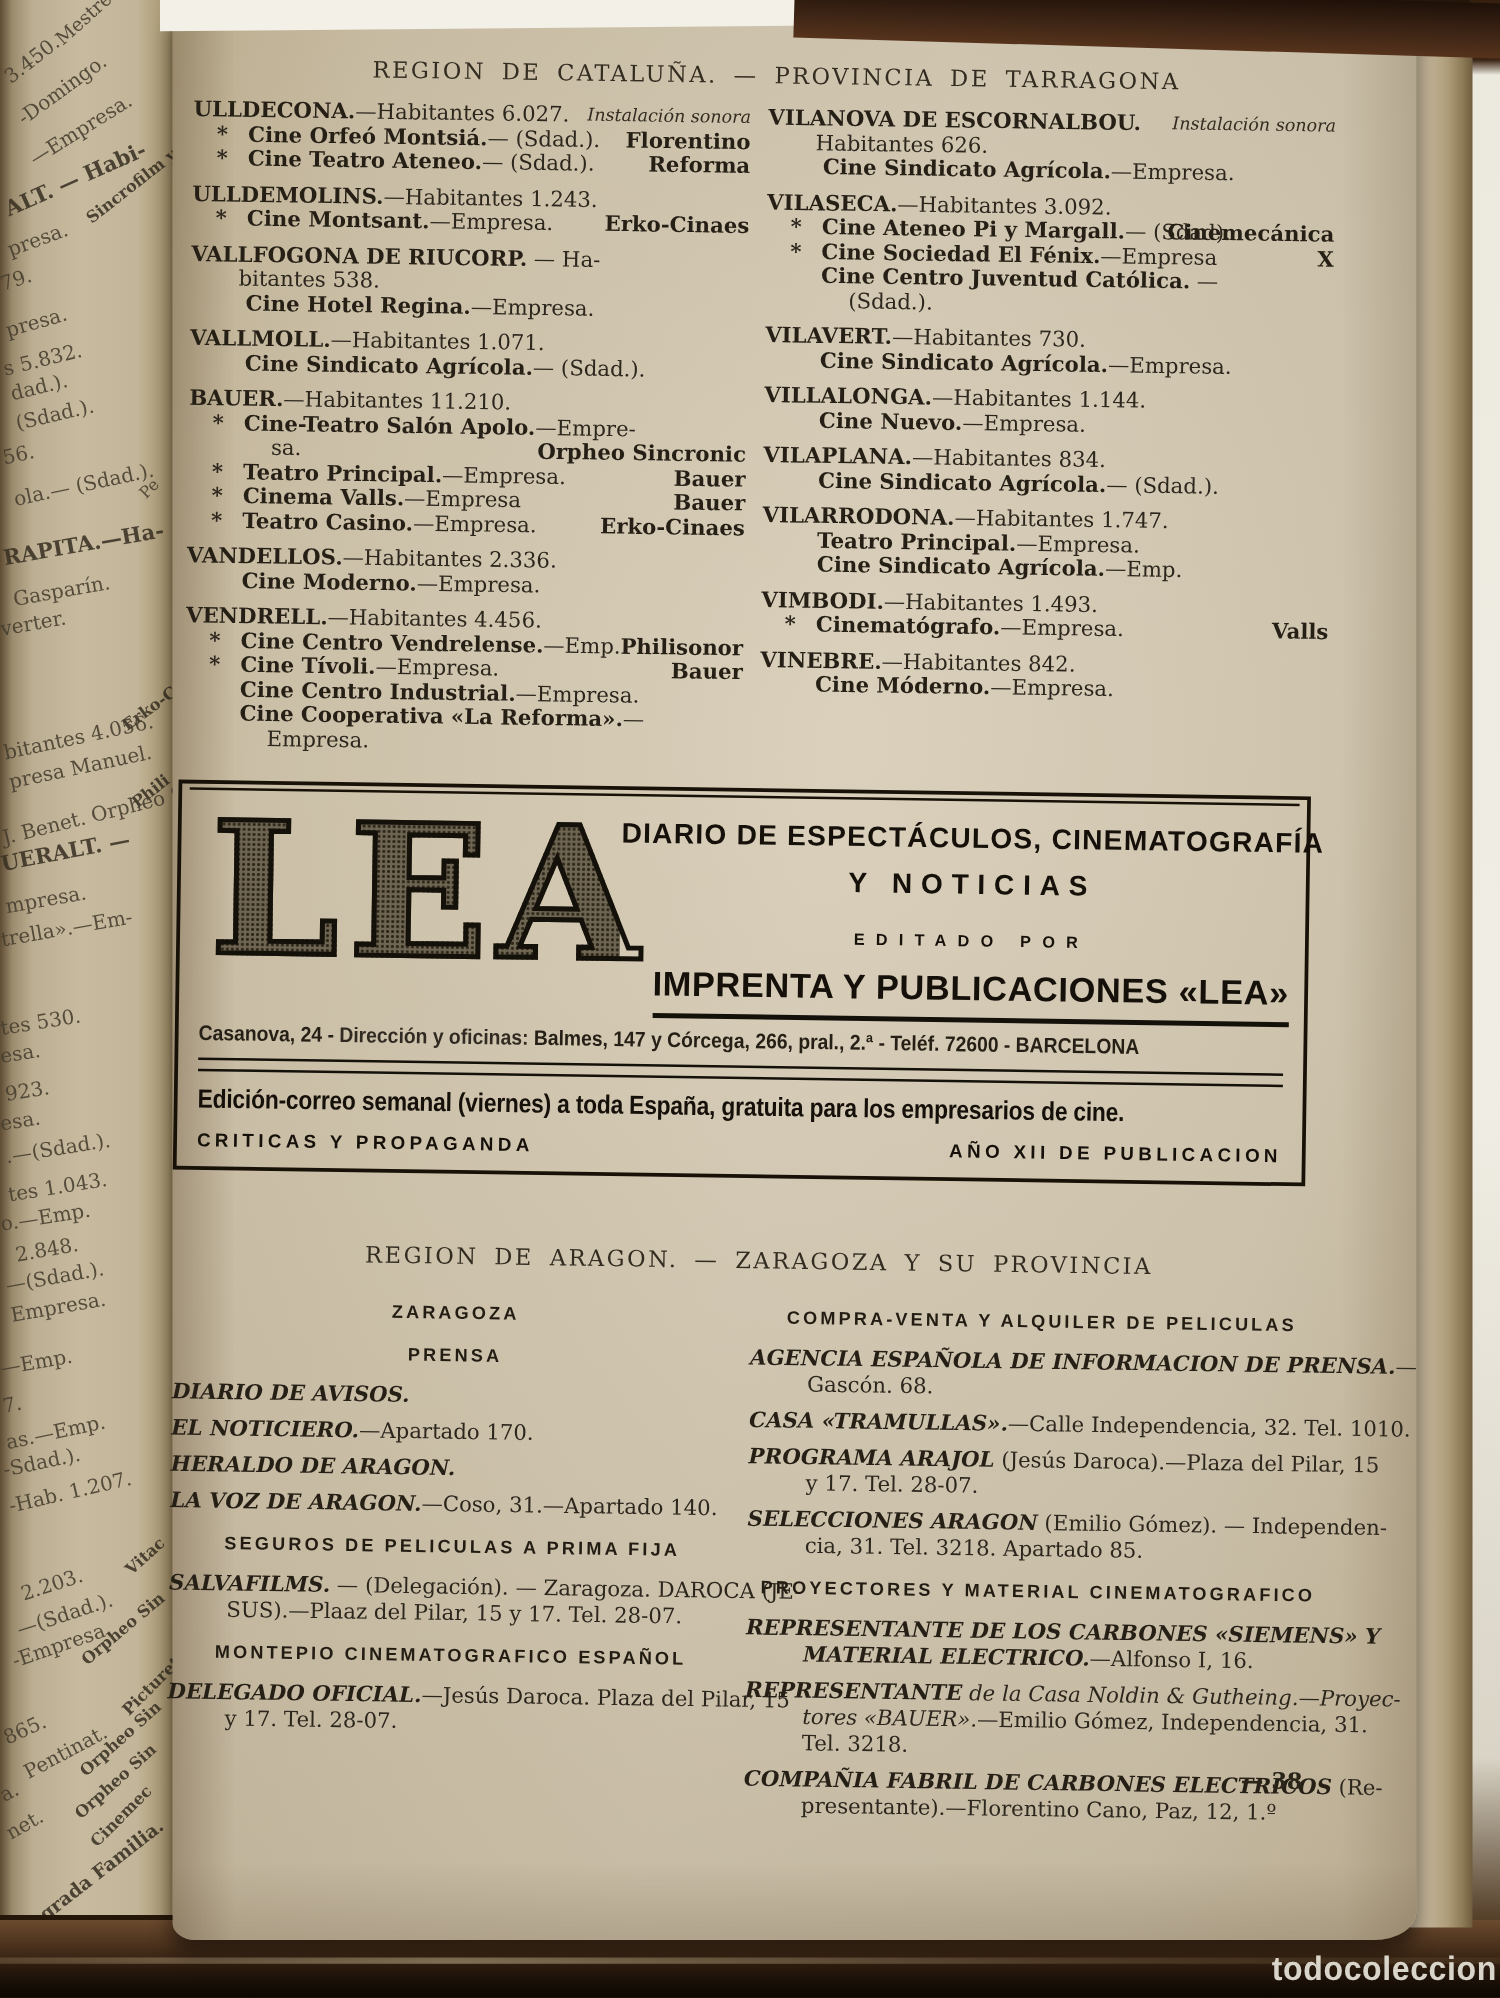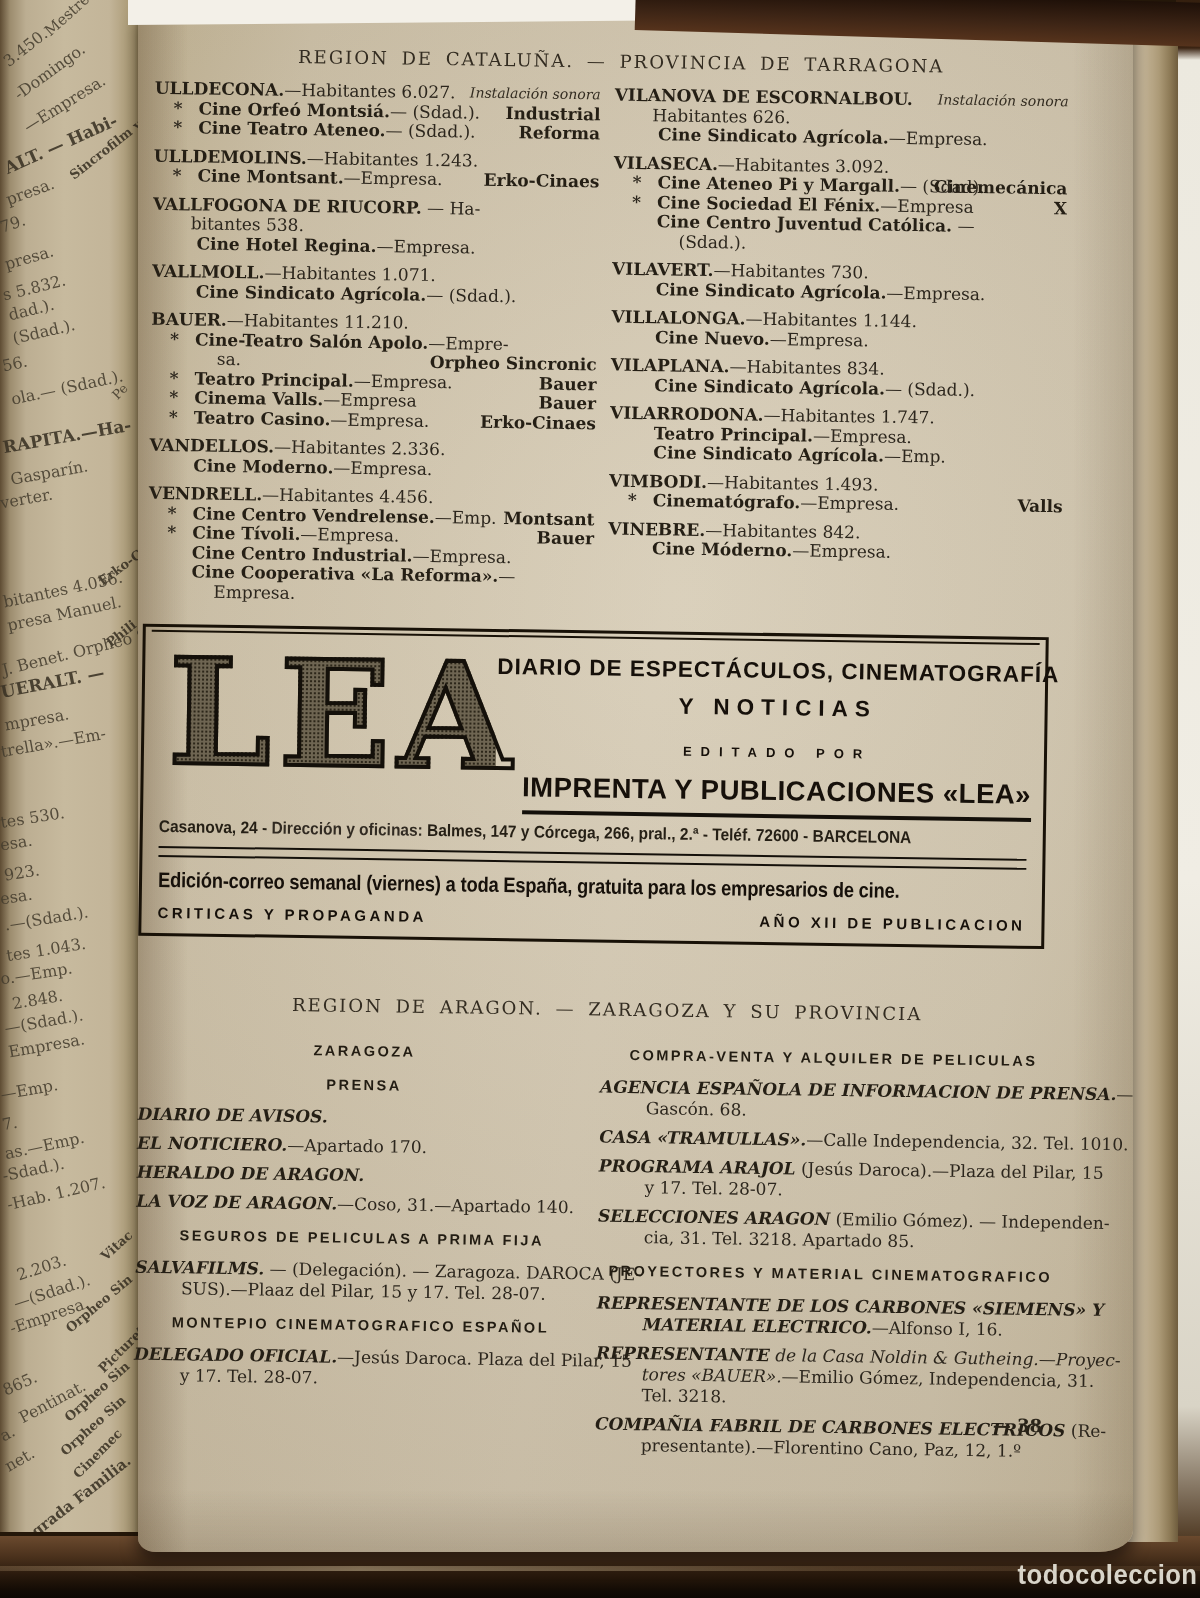--- a/index.html
+++ b/index.html
@@ -173,21 +173,21 @@
 
   <div class="main-page">
     <div class="content">
 
       <div class="dir-header">REGION DE CATALUÑA. — PROVINCIA DE TARRAGONA</div>
 
       <div class="dir-cols">
         <div class="dir-col leftc" id="tarr-left">
             <div class="blk">
               <div class="l head"><span class="b ">ULLDECONA.</span><span class="">—Habitantes 6.027.</span><span class="rlab itl">Instalación sonora</span></div>
-              <div class="l sub"><span class="star">*</span><span class="b ">Cine Orfeó Montsiá.</span><span class="">— (Sdad.).</span><span class="rlab">Industrial</span></div>
+              <div class="l sub"><span class="star">*</span><span class="b ">Cine Orfeó Montsiá.</span><span class="">— (Sdad.).</span><span class="rlab">Florentino</span></div>
               <div class="l sub"><span class="star">*</span><span class="b ">Cine Teatro Ateneo.</span><span class="">— (Sdad.).</span><span class="rlab">Reforma</span></div>
             </div>
             <div class="blk">
               <div class="l head"><span class="b ">ULLDEMOLINS.</span><span class="">—Habitantes 1.243.</span></div>
               <div class="l sub"><span class="star">*</span><span class="b ">Cine Montsant.</span><span class="">—Empresa.</span><span class="rlab">Erko-Cinaes</span></div>
             </div>
             <div class="blk">
               <div class="l head"><span class="b ">VALLFOGONA DE RIUCORP.</span><span class=""> — Ha-</span></div>
               <div class="l cont"><span class="">bitantes 538.</span></div>
               <div class="l sub"><span class="b ">Cine Hotel Regina.</span><span class="">—Empresa.</span></div>
@@ -203,21 +203,21 @@
               <div class="l sub"><span class="star">*</span><span class="b ">Teatro Principal.</span><span class="">—Empresa.</span><span class="rlab">Bauer</span></div>
               <div class="l sub"><span class="star">*</span><span class="b ">Cinema Valls.</span><span class="">—Empresa</span><span class="rlab">Bauer</span></div>
               <div class="l sub"><span class="star">*</span><span class="b ">Teatro Casino.</span><span class="">—Empresa.</span><span class="rlab">Erko-Cinaes</span></div>
             </div>
             <div class="blk">
               <div class="l head"><span class="b ">VANDELLOS.</span><span class="">—Habitantes 2.336.</span></div>
               <div class="l sub"><span class="b ">Cine Moderno.</span><span class="">—Empresa.</span></div>
             </div>
             <div class="blk">
               <div class="l head"><span class="b ">VENDRELL.</span><span class="">—Habitantes 4.456.</span></div>
-              <div class="l sub"><span class="star">*</span><span class="b ">Cine Centro Vendrelense.</span><span class="">—Emp.</span><span class="rlab">Montsant</span></div>
+              <div class="l sub"><span class="star">*</span><span class="b ">Cine Centro Vendrelense.</span><span class="">—Emp.</span><span class="rlab">Philisonor</span></div>
               <div class="l sub"><span class="star">*</span><span class="b ">Cine Tívoli.</span><span class="">—Empresa.</span><span class="rlab">Bauer</span></div>
               <div class="l sub"><span class="b ">Cine Centro Industrial.</span><span class="">—Empresa.</span></div>
               <div class="l sub"><span class="b ">Cine Cooperativa «La Reforma».</span><span class="">—</span></div>
               <div class="l subcont"><span class="">Empresa.</span></div>
             </div>
           </div>
         <div class="dir-col rightc" id="tarr-right">
             <div class="blk">
               <div class="l head"><span class="b ">VILANOVA DE ESCORNALBOU.</span><span class="rlab itl">Instalación sonora</span></div>
               <div class="l cont"><span class="">Habitantes 626.</span></div>

